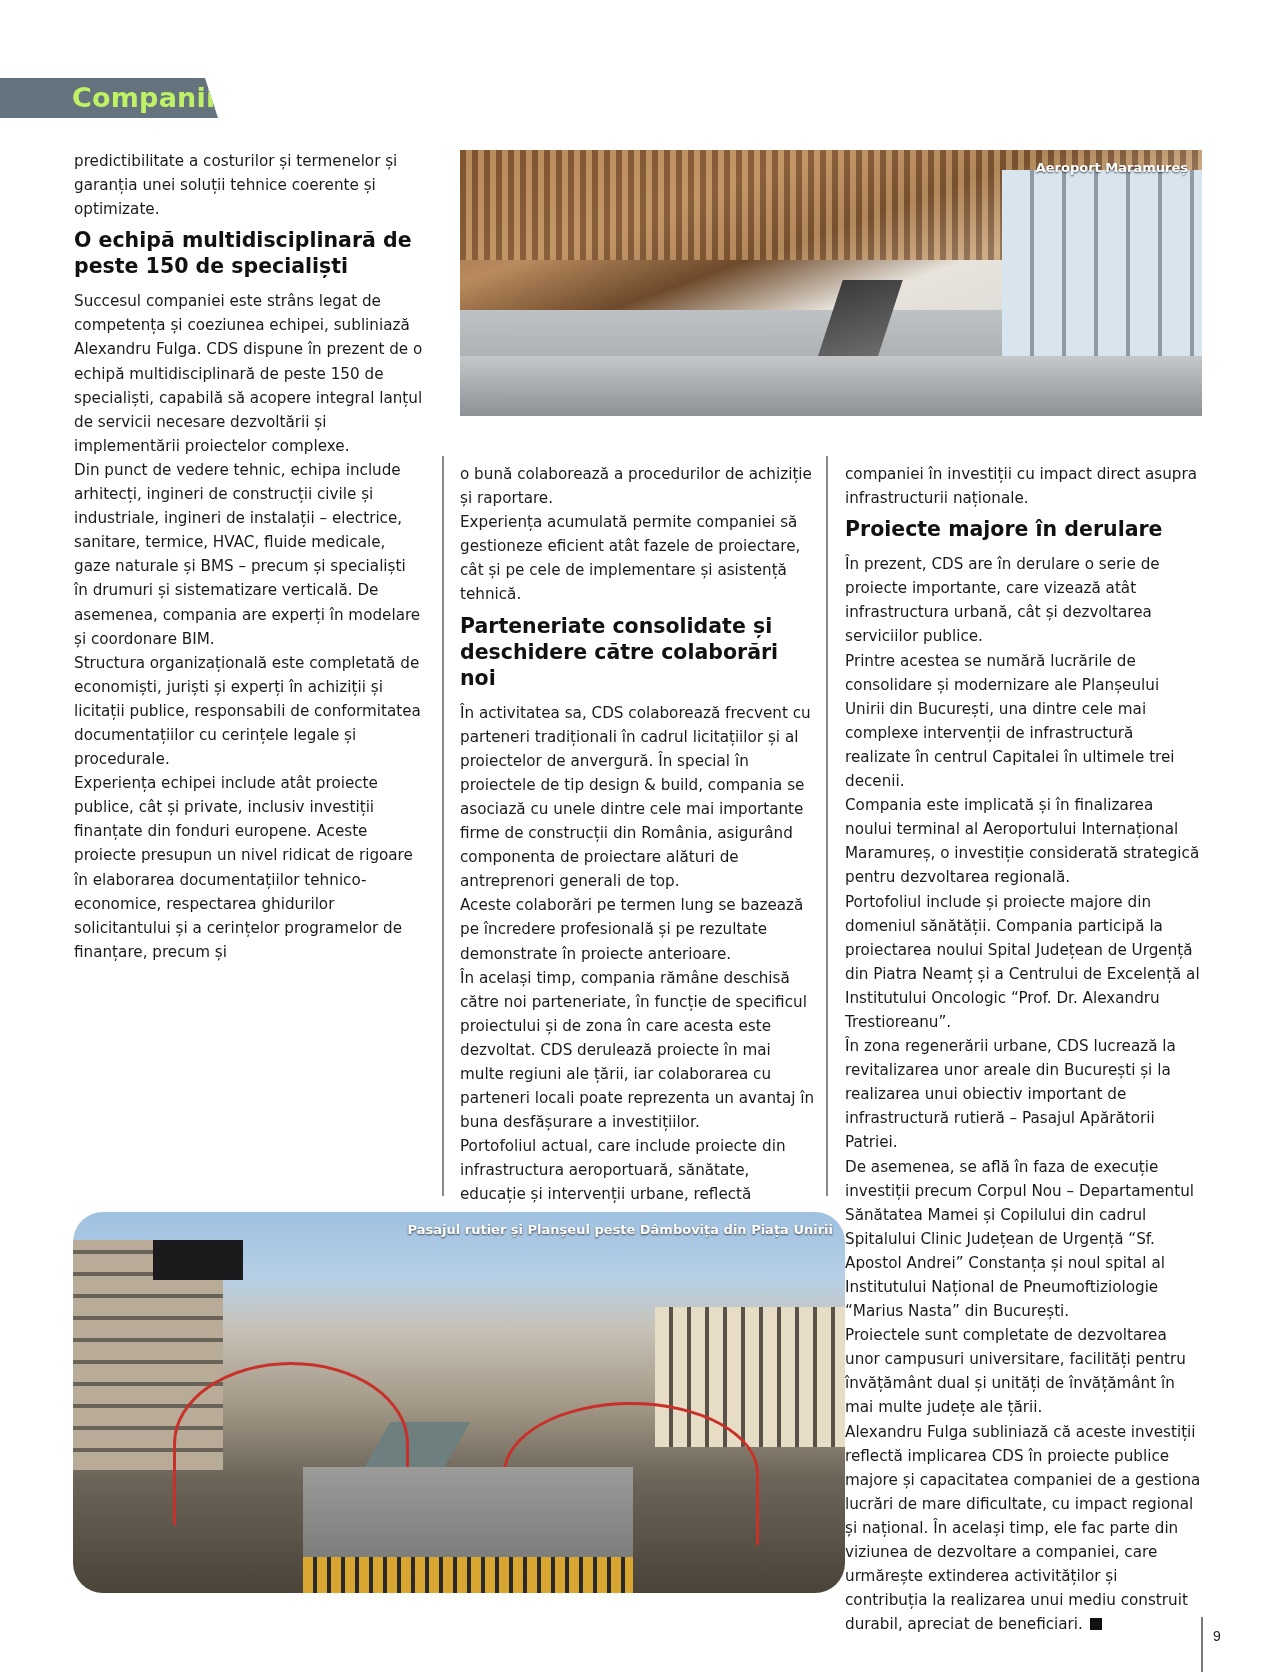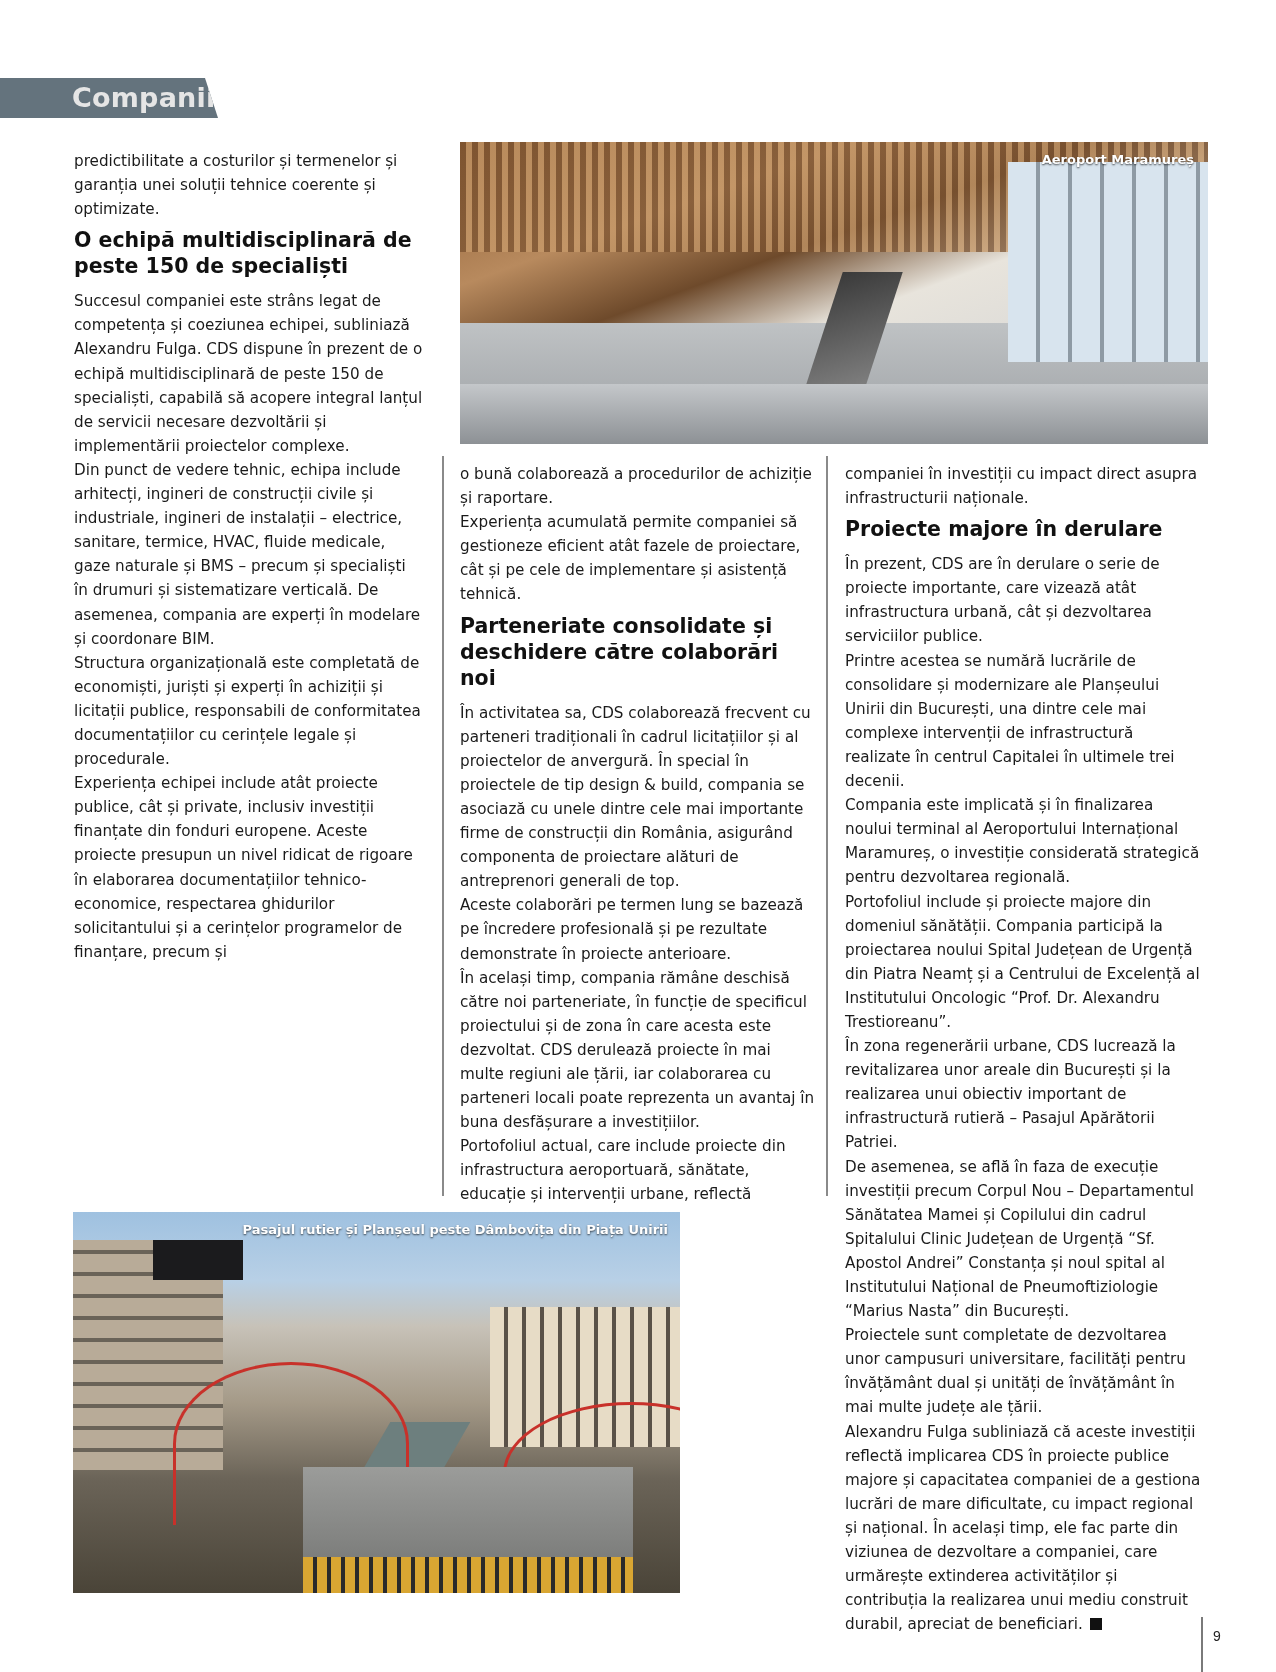--- a/index.html
+++ b/index.html
@@ -1,43 +1,43 @@
 <!DOCTYPE html>
 <html><head>
 <meta charset="utf-8">
 <style>
   html, body { margin: 0; padding: 0; background: #ffffff; }
   body { width: 1276px; height: 1672px; position: relative; overflow: hidden;
          font-family: "DejaVu Sans", sans-serif; color: #1a1a1a; }
   .section-tab { position: absolute; left: 0; top: 78px; height: 40px; width: 218px;
          background: #64737d; clip-path: polygon(0 0, 205px 0, 218px 40px, 0 40px); }
-  .section-tab span { position: absolute; left: 72px; top: 4px; color: #e5e5e5;
+  .section-tab span { position: absolute; left: 72px; top: 4px; color: #bef264;
          font-size: 27px; font-weight: bold; letter-spacing: 0.2px; }
   .col { position: absolute; font-size: 15.2px; line-height: 24.1px; }
   .col p { margin: 0; text-align: left; }
   .col h2 { margin: 4px 0 10px 0; font-size: 20.5px; line-height: 26px; font-weight: bold; color: #111; }
   .col1 { left: 74px; top: 149px; width: 350px; }
   .col2 { left: 460px; top: 462px; width: 356px; }
   .col3 { left: 845px; top: 462px; width: 358px; }
   .vrule { position: absolute; width: 2px; background: #8a8a8a; }
   .photo { position: absolute; overflow: hidden; }
-  .photo-top { left: 460px; top: 142px; width: 742px; height: 302px;
+  .photo-top { left: 460px; top: 150px; width: 742px; height: 266px;
       background:
         linear-gradient(180deg, rgba(0,0,0,0) 0%, rgba(0,0,0,0) 60%, #bfc2c4 60%, #9a9ea2 100%),
-        linear-gradient(160deg, #8a5a30 0%, #b88a5e 25%, #6e4a2b 40%, #e8e4dc 55%, #c9ccd0 100%); padding-left: 6px; }
+        linear-gradient(160deg, #8a5a30 0%, #b88a5e 25%, #6e4a2b 40%, #e8e4dc 55%, #c9ccd0 100%); }
   .photo-top .ceiling { position: absolute; left: 0; top: 0; width: 100%; height: 110px;
       background: repeating-linear-gradient(90deg, #7a5230 0 6px, #c79a6a 6px 12px); opacity: 0.75; }
   .photo-top .glass { position: absolute; right: 0; top: 20px; width: 200px; height: 200px;
       background: repeating-linear-gradient(90deg, #d8e4ee 0 28px, #8e9aa4 28px 32px); }
   .photo-top .stairs { position: absolute; left: 360px; top: 130px; width: 60px; height: 140px;
       background: linear-gradient(160deg, #3a3a3a, #8c8c8c); transform: skewX(-18deg); }
   .photo-top .floor { position: absolute; left: 0; bottom: 0; width: 100%; height: 60px;
       background: linear-gradient(180deg, #c4c7ca, #8d9195); }
-  .photo-bottom { left: 73px; top: 1212px; width: 607px; height: 381px;
-      background: linear-gradient(180deg, #9fc1e0 0%, #b8d0e6 18%, #c7c2b8 30%, #a59a88 50%, #6b6458 70%, #4a4438 100%); }
+  .photo-bottom { left: 73px; top: 1212px; width: 772px; height: 381px;
+      background: linear-gradient(180deg, #9fc1e0 0%, #b8d0e6 18%, #c7c2b8 30%, #a59a88 50%, #6b6458 70%, #4a4438 100%); border-radius: 30px; }
   .photo-bottom .bldg-l { position: absolute; left: 0; top: 28px; width: 150px; height: 230px;
       background: repeating-linear-gradient(0deg, #b8ab98 0 18px, #6a6358 18px 22px); }
   .photo-bottom .billboard { position: absolute; left: 80px; top: 28px; width: 90px; height: 40px; background: #1b1b1d; }
   .photo-bottom .bldg-r { position: absolute; right: 0; top: 95px; width: 190px; height: 140px;
       background: repeating-linear-gradient(90deg, #e7dcc6 0 14px, #5a5248 14px 18px); }
   .photo-bottom .river { position: absolute; left: 300px; top: 210px; width: 80px; height: 60px;
       background: #6d7f7e; transform: skewX(-30deg); }
   .photo-bottom .slab { position: absolute; left: 230px; top: 255px; width: 330px; height: 90px;
       background: linear-gradient(180deg, #9b9c9a, #7d7e7c); }
   .photo-bottom .rail { position: absolute; left: 230px; top: 345px; width: 330px; height: 36px;

